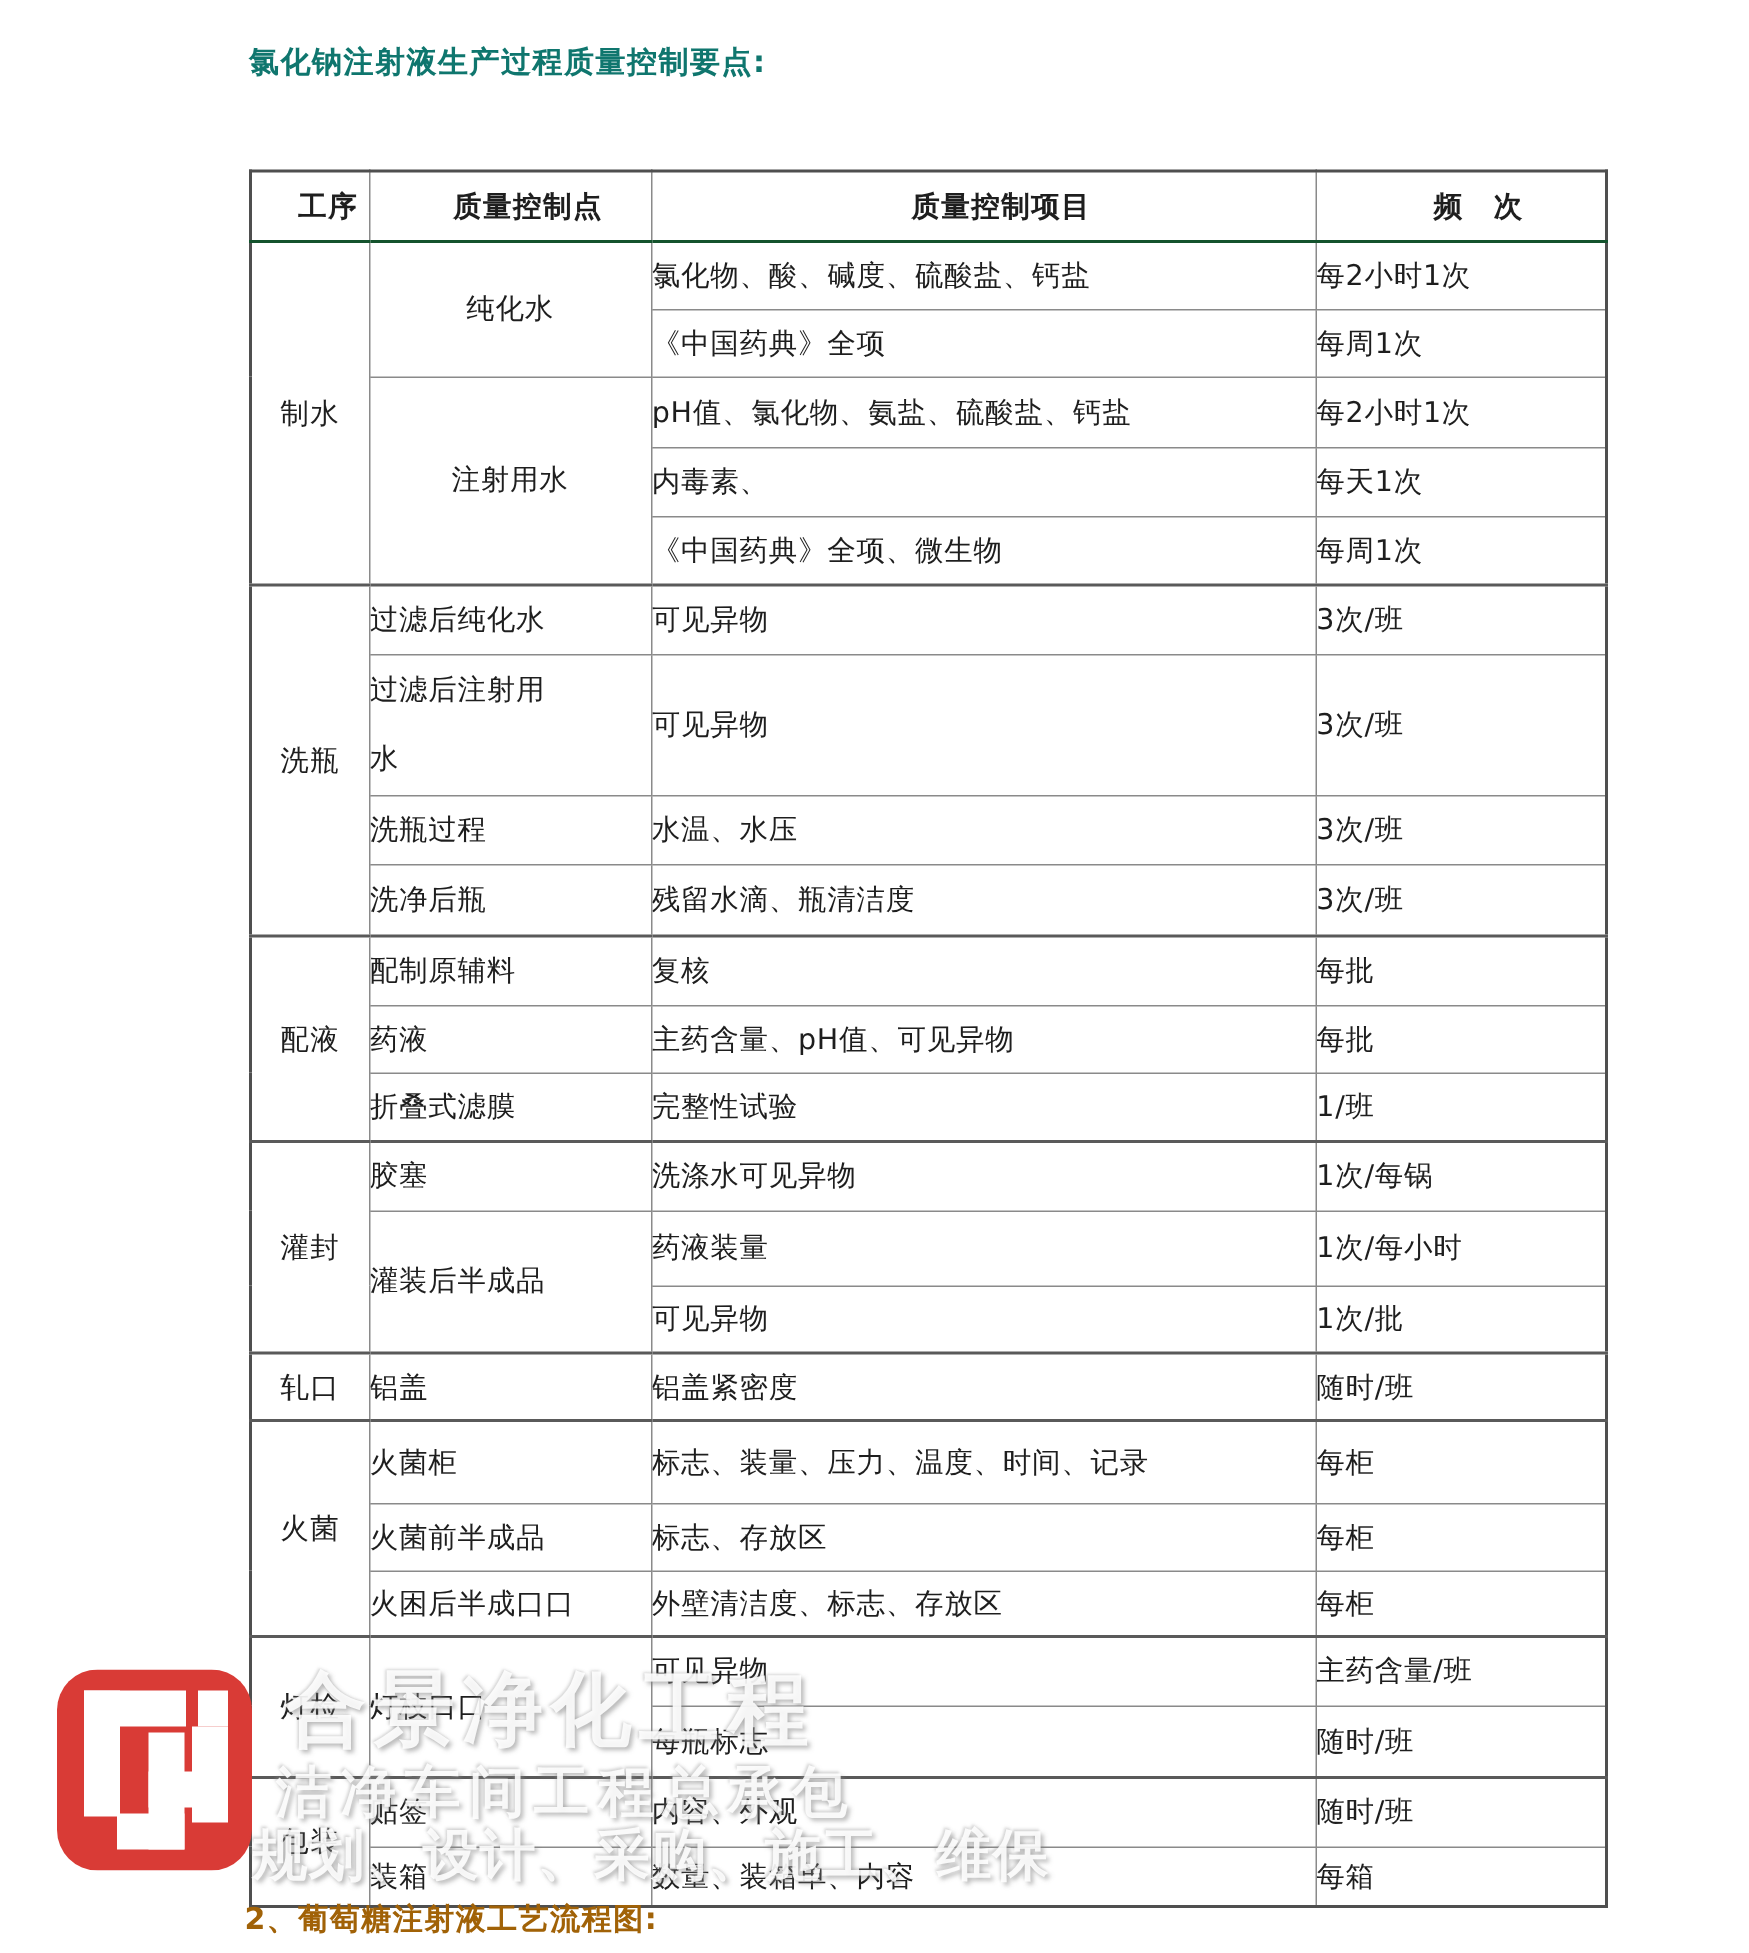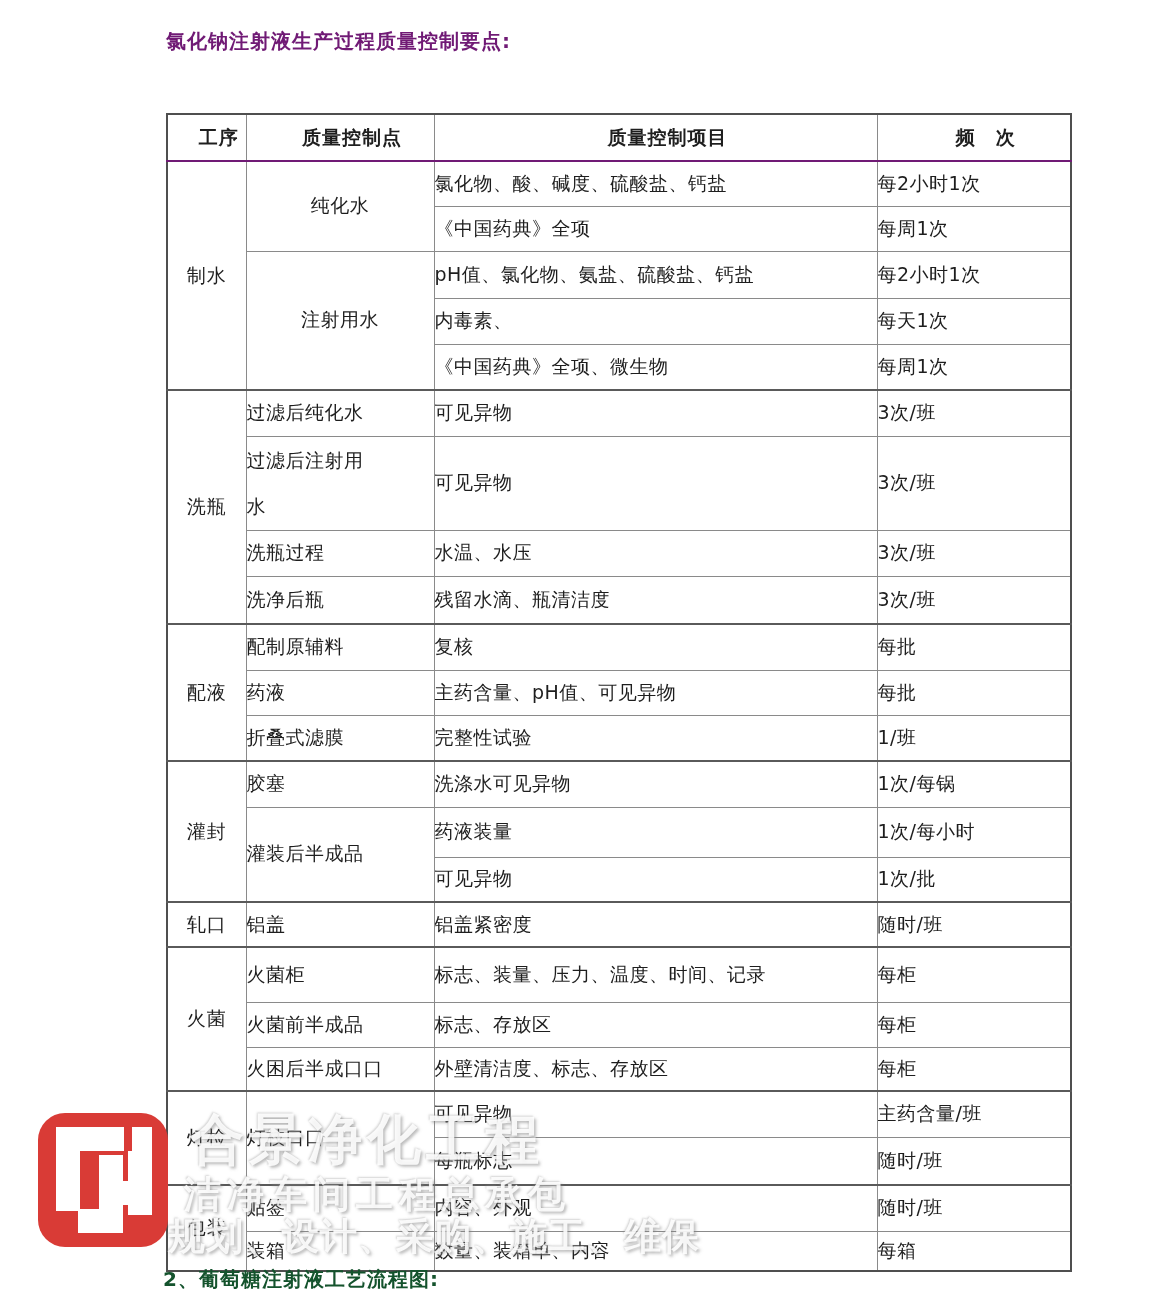--- a/index.html
+++ b/index.html
@@ -2,47 +2,47 @@
 <html><head>
 <meta charset="utf-8">
 <style>
   html,body{margin:0;padding:0;background:#ffffff;}
   .page{
     position:relative;width:1166px;height:1302px;background:#ffffff;
     font-family:"DejaVu Sans",sans-serif;color:#222;overflow:hidden;
   }
   .title{
     position:absolute;left:166px;top:28px;
-    font-size:20px;font-weight:600;letter-spacing:1px;color:#701a75;
+    font-size:20px;font-weight:600;letter-spacing:1px;color:#0f766e;
   }
   table.qc{
     position:absolute;left:166px;top:113px;width:904px;
     border-collapse:collapse;table-layout:fixed;
     border:2px solid #4f4f4f;
   }
   table.qc th, table.qc td{
     border:1px solid #8a8a8a;
     font-size:19px;font-weight:500;color:#1e1e1e;
     vertical-align:middle;padding:0;
     overflow:hidden;
   }
   table.qc thead th{
     font-weight:700;text-align:center;
-    border-bottom:2px solid #701a75;letter-spacing:1px;padding-left:24px;
+    border-bottom:2px solid #14532d;letter-spacing:1px;padding-left:24px;
   }
   tr.section-start td{border-top:2px solid #5a5a5a;}
   td.c0{text-align:center;letter-spacing:1px;}
   td.c1{text-align:left;padding-left:6px;white-space:pre-line;letter-spacing:0.5px;}
   td.c1.center{text-align:center;padding-left:0;}
   td.c2{padding-left:11px;letter-spacing:0.5px;}
   td.c3{padding-left:12px;letter-spacing:0.5px;}
   td.wrap2{line-height:2.45;}
   .footer-heading{
     position:absolute;left:163px;top:1266px;
-    font-size:20px;font-weight:700;color:#14532d;letter-spacing:1px;
+    font-size:20px;font-weight:700;color:#a16207;letter-spacing:1px;
   }
   
   .wm{position:absolute;z-index:5;pointer-events:none;}
   .wm-logo{left:38px;top:1113px;width:130px;height:134px;}
   .wm-text{
     font-weight:700;color:rgba(255,255,255,0.88);
     text-shadow:2px 2px 3px rgba(125,125,125,0.50), -1px -1px 2px rgba(140,140,140,0.35);
     white-space:nowrap;
   }
   .wm-line1{left:190px;top:1104px;font-size:54px;letter-spacing:5px;}

